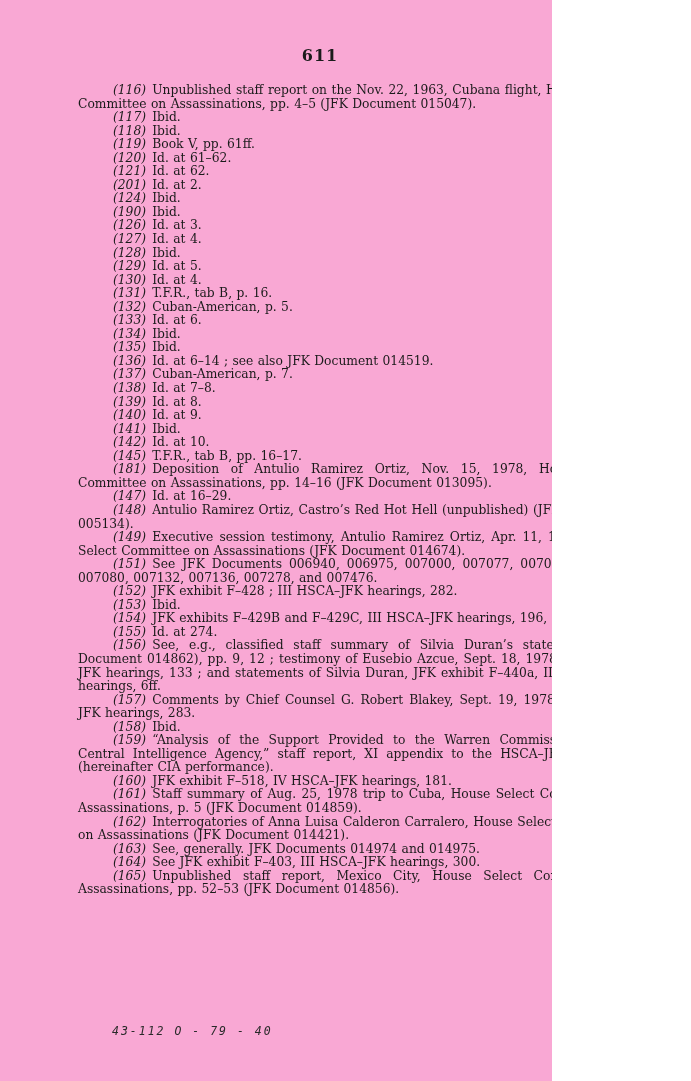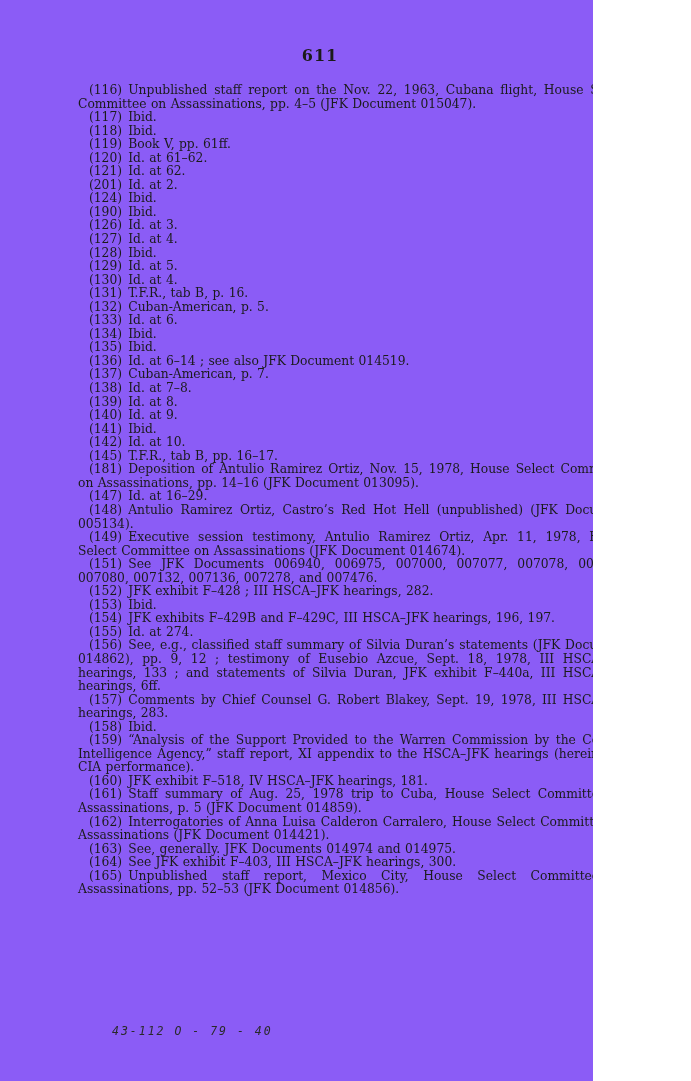--- a/index.html
+++ b/index.html
@@ -4,25 +4,24 @@
 <style>
   html, body {
     margin: 0;
     padding: 0;
     background: #ffffff;
   }
   .page {
     position: relative;
     width: 552px;
     height: 1081px;
-    background: #8b5cf6;
+    background: #f9a8d4;
     overflow: hidden;
     font-family: "DejaVu Serif", "Liberation Serif", serif;
     color: #1b1b1b;
-    padding-left: 41px;
   }
   .page-number {
     position: absolute;
     top: 46px;
     left: 0;
     width: 640px;
     text-align: center;
     font-size: 16px;
     font-weight: bold;
     letter-spacing: 1px;
@@ -35,20 +34,22 @@
   }
   .footnote {
     margin: 0;
     text-indent: 11px;
     text-align: justify;
     font-size: 12.3px;
     line-height: 13.55px;
     word-spacing: 0.5px;
   }
   .fn-num {
+    font-style: italic;
+    margin-left: 24px;
   }
   .footer-code {
     position: absolute;
     top: 1024px;
     left: 112px;
     font-family: "DejaVu Sans Mono", "Liberation Mono", monospace;
     font-size: 11.5px;
     letter-spacing: 2px;
     color: #2a2a2a;
     font-style: italic;

